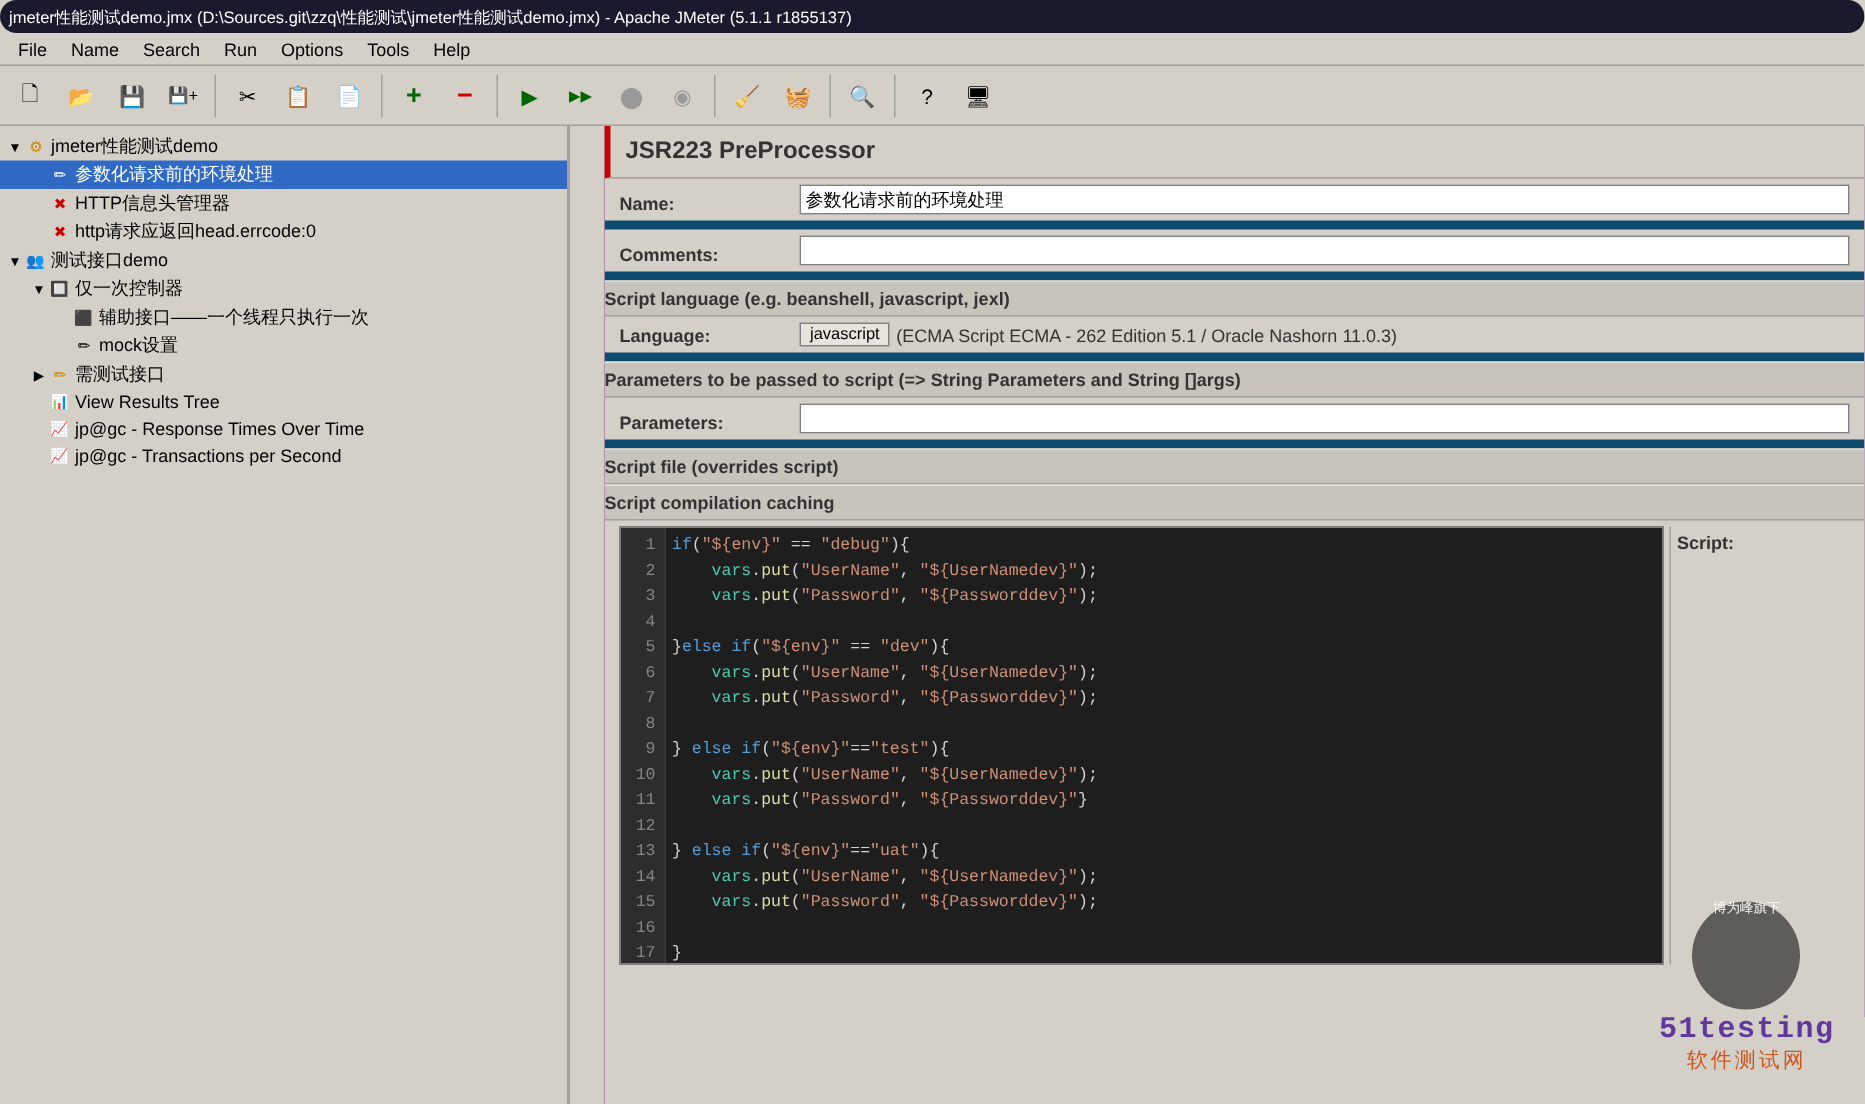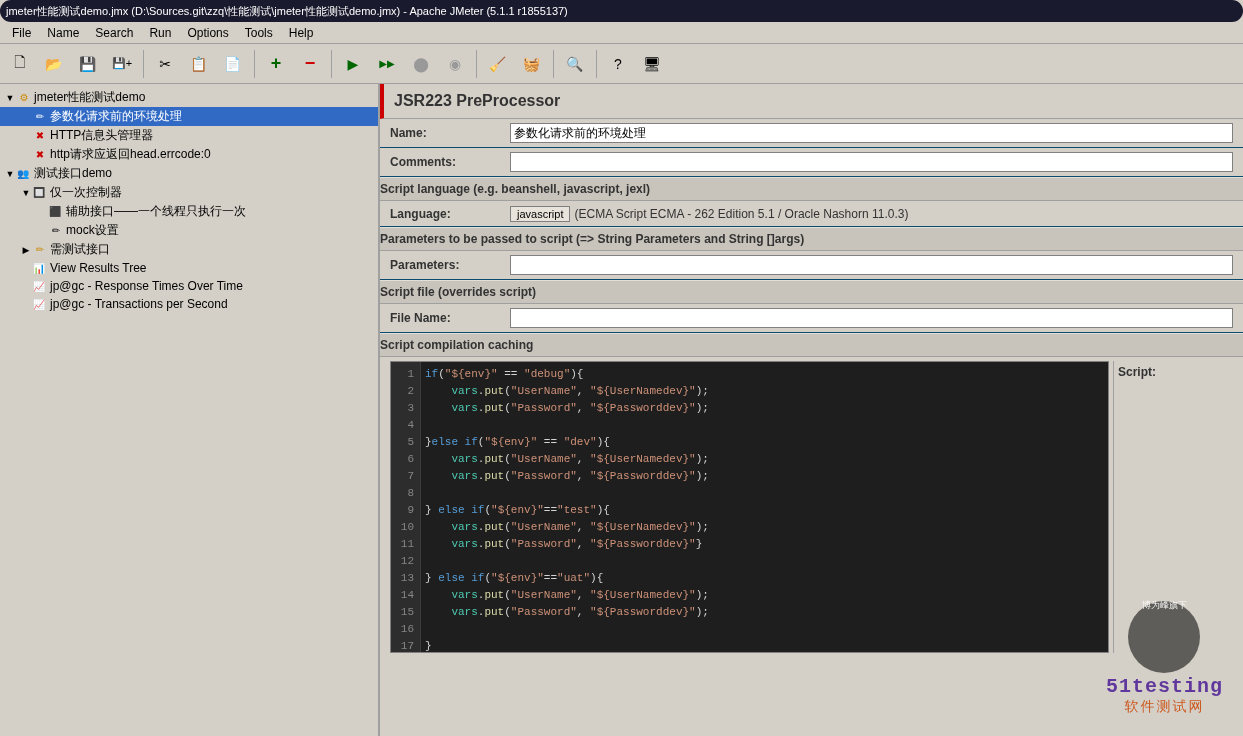--- a/index.html
+++ b/index.html
@@ -88,20 +88,21 @@
     .tree-label { font-size: 12px; }
     .expand-arrow { width: 12px; display: inline-flex; align-items: center; justify-content: center; font-size: 9px; }
     
     
     #right-panel {
       flex: 1;
       background: #701a75;
       display: flex;
       flex-direction: column;
       overflow: hidden;
+      margin-left: 23px;
     }
     
     
     #component-header {
       background: #d4d0c8;
       padding: 6px 10px;
       border-bottom: 1px solid #a0a0a0;
       border-left: 4px solid #cc0000;
     }
     #component-title {
@@ -111,23 +112,23 @@
     }
     
     
     #form-area {
       flex: 1;
       overflow-y: auto;
       background: #d4d0c8;
     }
     .form-row {
       display: flex;
-      align-items: center;
+      align-items: flex-end;
       padding: 4px 10px;
-      border-bottom: 1px solid #0c4a6e;
+      border-bottom: 6px solid #0c4a6e;
       min-height: 26px;
     }
     .form-label {
       font-weight: bold;
       font-size: 12px;
       min-width: 120px;
       color: #333;
     }
     .form-value {
       font-size: 12px;
@@ -400,24 +401,20 @@
 
       <div class="section-header">Parameters to be passed to script (=&gt; String Parameters and String []args)</div>
 
       <div class="form-row">
         <span class="form-label">Parameters:</span>
         <input class="form-input" type="text" style="flex: 1 1 0%;" value="">
       </div>
 
       <div class="section-header">Script file (overrides script)</div>
 
-      <div class="form-row">
-        <span class="form-label">File Name:</span>
-        <input class="form-input" type="text" style="flex: 1 1 0%;" value="">
-      </div>
 
       <div class="section-header">Script compilation caching</div>
 
 
 
       <div style="display:flex; padding:4px 10px; height:300px; gap:4px;">
 
         <div id="script-area-container" style="flex:1; display:flex; border:1px solid #808080; background:#1e1e1e; overflow:hidden;">
 
           <div id="line-numbers">

